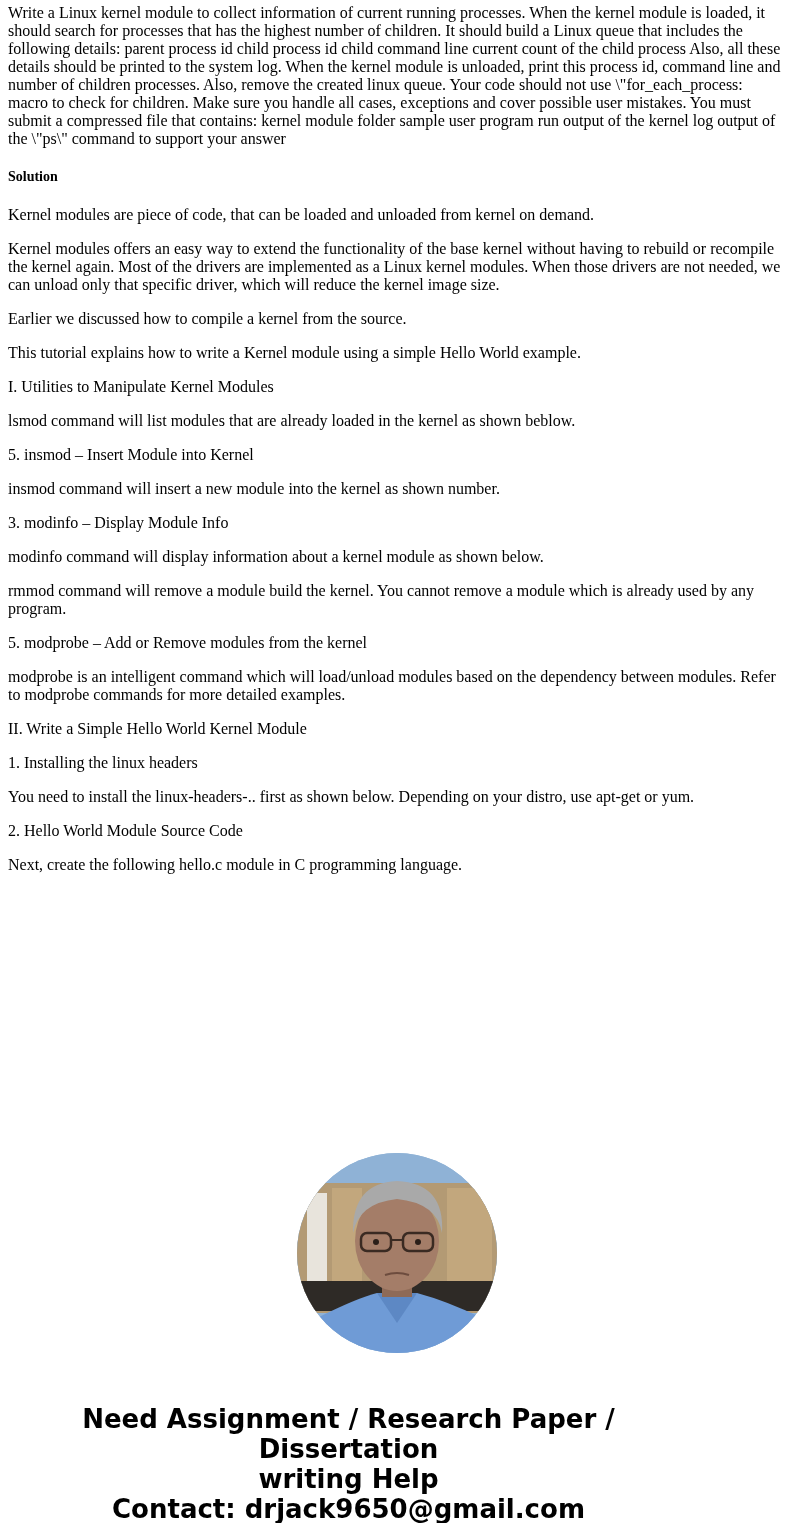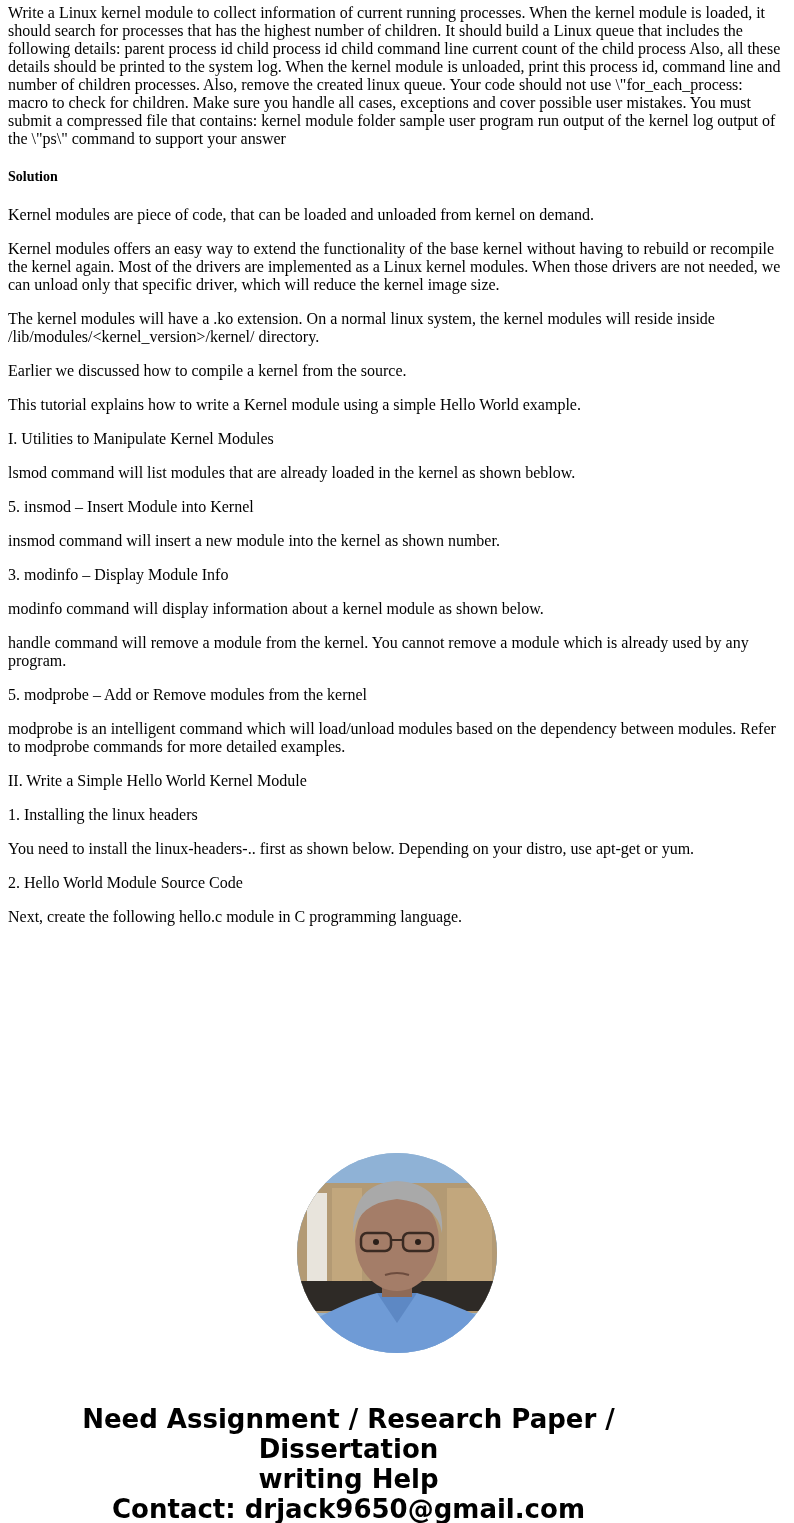--- a/index.html
+++ b/index.html
@@ -51,30 +51,29 @@
     }
   </style>
 </head>
 <body>
 
 <div class="content">
   <p class="question">Write a Linux kernel module to collect information of current running processes. When the kernel module is loaded, it should search for processes that has the highest number of children. It should build a Linux queue that includes the following details: parent process id child process id child command line current count of the child process Also, all these details should be printed to the system log. When the kernel module is unloaded, print this process id, command line and number of children processes. Also, remove the created linux queue. Your code should not use \"for_each_process: macro to check for children. Make sure you handle all cases, exceptions and cover possible user mistakes. You must submit a compressed file that contains: kernel module folder sample user program run output of the kernel log output of the \"ps\" command to support your answer</p>
   <h3>Solution</h3>
   <p>Kernel modules are piece of code, that can be loaded and unloaded from kernel on demand.</p>
   <p>Kernel modules offers an easy way to extend the functionality of the base kernel without having to rebuild or recompile the kernel again. Most of the drivers are implemented as a Linux kernel modules. When those drivers are not needed, we can unload only that specific driver, which will reduce the kernel image size.</p>
-  <p>The kernel modules will have a .ko extension. On a normal linux system, the kernel modules will reside inside /lib/modules/&lt;kernel_version&gt;/kernel/ directory.</p>
   <p>Earlier we discussed how to compile a kernel from the source.</p>
   <p>This tutorial explains how to write a Kernel module using a simple Hello World example.</p>
   <p>I. Utilities to Manipulate Kernel Modules</p>
   <p>lsmod command will list modules that are already loaded in the kernel as shown beblow.</p>
   <p>5. insmod – Insert Module into Kernel</p>
   <p>insmod command will insert a new module into the kernel as shown number.</p>
   <p>3. modinfo – Display Module Info</p>
   <p>modinfo command will display information about a kernel module as shown below.</p>
-  <p>handle command will remove a module from the kernel. You cannot remove a module which is already used by any program.</p>
+  <p>rmmod command will remove a module build the kernel. You cannot remove a module which is already used by any program.</p>
   <p>5. modprobe – Add or Remove modules from the kernel</p>
   <p>modprobe is an intelligent command which will load/unload modules based on the dependency between modules. Refer to modprobe commands for more detailed examples.</p>
   <p>II. Write a Simple Hello World Kernel Module</p>
   <p>1. Installing the linux headers</p>
   <p>You need to install the linux-headers-.. first as shown below. Depending on your distro, use apt-get or yum.</p>
   <p>2. Hello World Module Source Code</p>
   <p>Next, create the following hello.c module in C programming language.</p>
 </div>
 
 <div class="avatar">

